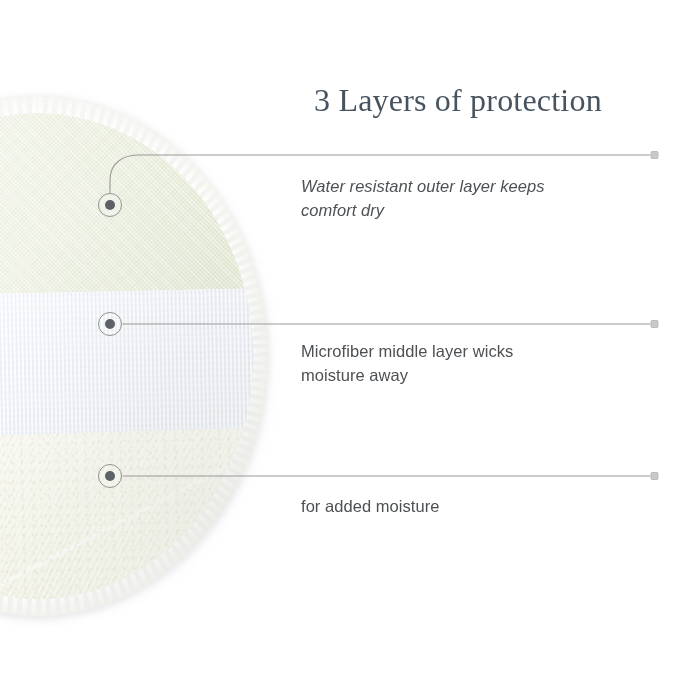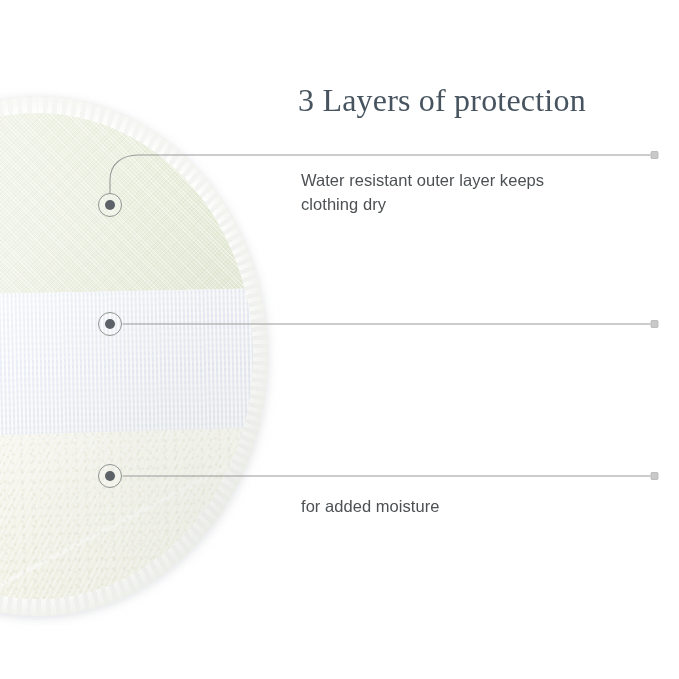--- a/index.html
+++ b/index.html
@@ -184,42 +184,42 @@
     width: 10px;
     height: 10px;
     margin: -5px 0 0 -5px;
     border-radius: 50%;
     background: #5d6268;
   }
 
   
   .title {
     position: absolute;
-    left: 298px;
+    left: 314px;
     top: 80px;
     font-family: "Liberation Serif", "DejaVu Serif", serif;
     font-size: 32px;
     line-height: 40px;
     color: #47545f;
     letter-spacing: 0.2px;
     white-space: nowrap;
     text-align: center;
   }
   .caption {
     position: absolute;
     left: 301px;
     width: 330px;
     font-family: "Liberation Sans", sans-serif;
     font-size: 16.5px;
     line-height: 24px;
     color: #4d5154;
     letter-spacing: 0.05px;
   }
   .caption .ln { display: block; }
-  #cap-1 { top: 168px; }
+  #cap-1 { top: 174px; font-style: italic; }
   #cap-2 { top: 339px; }
   #cap-3 { top: 494px; }
 </style>
 </head>
 <body>
 
 <div id="stage">
 
   <div class="photo">
     <div class="pad-shadow"></div>
@@ -260,23 +260,25 @@
   </div>
   <div class="marker" style="left:110px; top:476px;">
     <span class="ring"></span>
     <span class="dot"></span>
   </div>
 
   <div class="title">3 Layers of protection</div>
 
   <div class="caption" id="cap-1">
     <span class="ln">Water resistant outer layer keeps</span>
-    <span class="ln">clothing dry</span>
+    <span class="ln">comfort dry</span>
   </div>
 
   <div class="caption" id="cap-2">
+    <span class="ln">Microfiber middle layer wicks</span>
+    <span class="ln">moisture away</span>
   </div>
 
   <div class="caption" id="cap-3">
     <span class="ln">for added moisture</span>
   </div>
 
 </div>
 
 </body></html>

